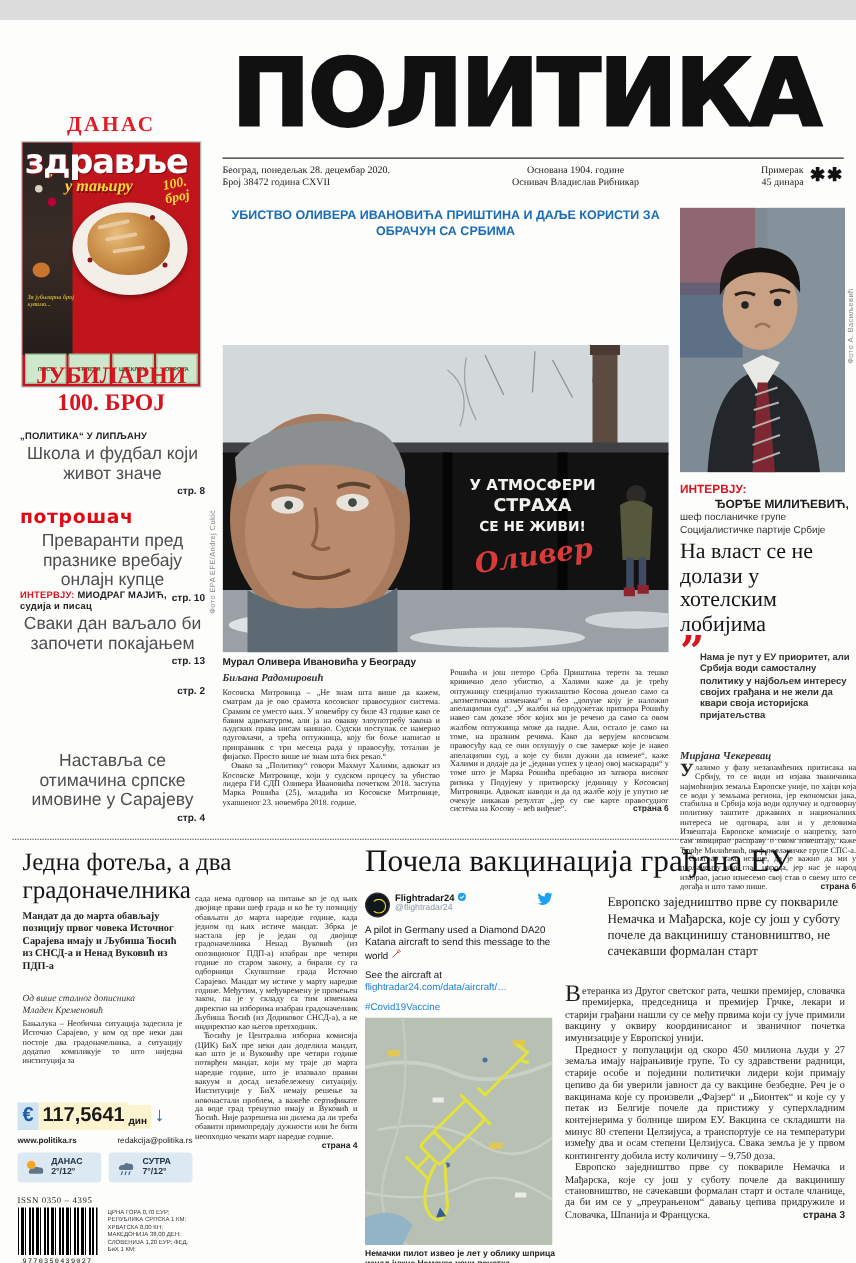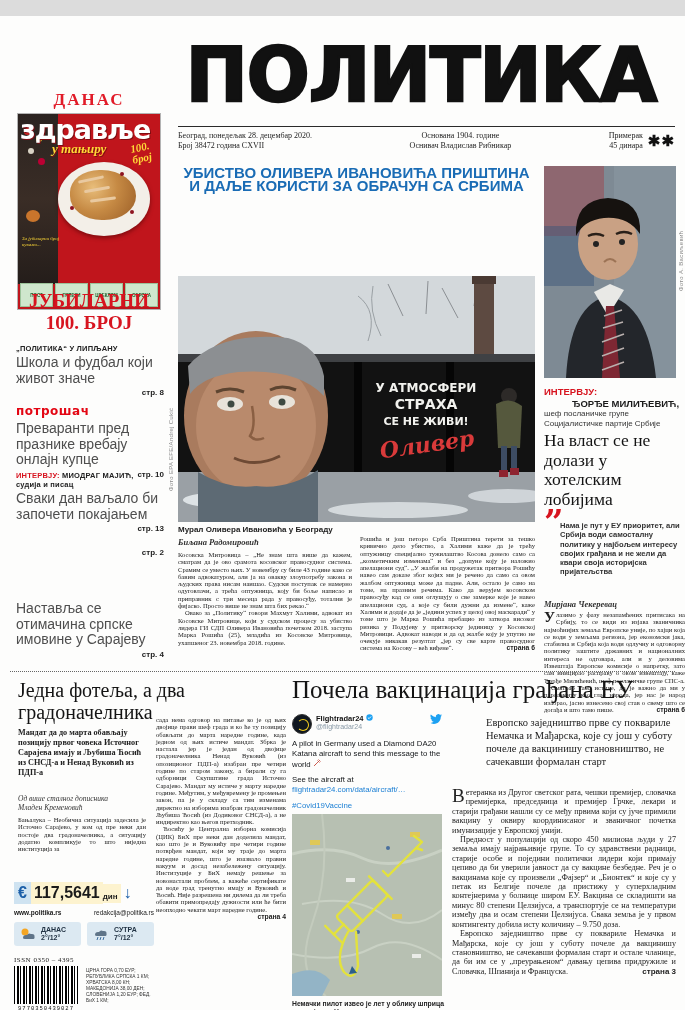--- a/index.html
+++ b/index.html
@@ -43,29 +43,29 @@
   .mag-box{flex:1;height:22px;background:#cfe7cd;border:1px solid #9cc39a;color:#1d5c2a;
            font-family:"Liberation Sans",sans-serif;font-weight:bold;font-size:4.5px;line-height:5px;
            display:flex;align-items:center;justify-content:center;text-align:center;}
   .jubilee{left:14px;top:274px;width:150px;text-align:center;color:#d7141f;font-weight:bold;
            font-size:19px;line-height:22px;}
 
   .side-item{left:16px;width:148px;}
   .side-kicker{font-family:"Liberation Sans",sans-serif;font-weight:bold;font-size:7.5px;color:#222;
                letter-spacing:.2px;margin-bottom:2px;}
   .side-kicker .red{color:#d7141f;}
-  .side-title{font-family:"Liberation Sans",sans-serif;font-size:14px;line-height:15.5px;color:#4e4e4e;}
+  .side-title{font-family:"Liberation Sans",sans-serif;font-size:14px;line-height:15.5px;color:#4e4e4e;text-align:center;}
   .side-page{font-family:"Liberation Sans",sans-serif;font-weight:bold;font-size:8px;color:#222;
              text-align:right;margin-top:2px;}
-  .potroshach{color:#e30613;font-family:"DejaVu Sans",sans-serif;font-weight:bold;font-size:12px;
+  .potroshach{color:#e30613;font-family:"DejaVu Sans",sans-serif;font-weight:bold;font-size:15px;
               letter-spacing:.5px;margin-bottom:3px;}
 
   
   .kicker{left:178px;top:151px;width:357px;text-align:center;color:#1a6cb5;font-family:"Liberation Sans",sans-serif;
-          font-weight:bold;font-size:15px;line-height:12.5px;}
+          font-weight:bold;font-size:10px;line-height:12.5px;}
   .lead-headline{left:170px;top:178px;width:372px;text-align:center;font-size:31px;line-height:36px;color:#141414;}
   .lead-photo{left:178px;top:260px;width:357px;height:246px;overflow:hidden;}
   .photo-credit-v{color:#8a8a8a;font-family:"Liberation Sans",sans-serif;font-size:6px;
                   writing-mode:vertical-rl;transform:rotate(180deg);letter-spacing:.3px;}
   .lead-caption{left:178px;top:509px;width:357px;font-family:"Liberation Sans",sans-serif;font-weight:bold;
                 font-size:8px;color:#222;}
   .lead-byline{left:178px;top:521px;width:170px;font-style:italic;font-weight:bold;font-size:8.5px;color:#333;}
   .bodytext{font-size:6.6px;line-height:7.3px;text-align:justify;color:#222;}
   .bodytext p{margin:0;}
   .bodytext p + p{text-indent:7px;}

